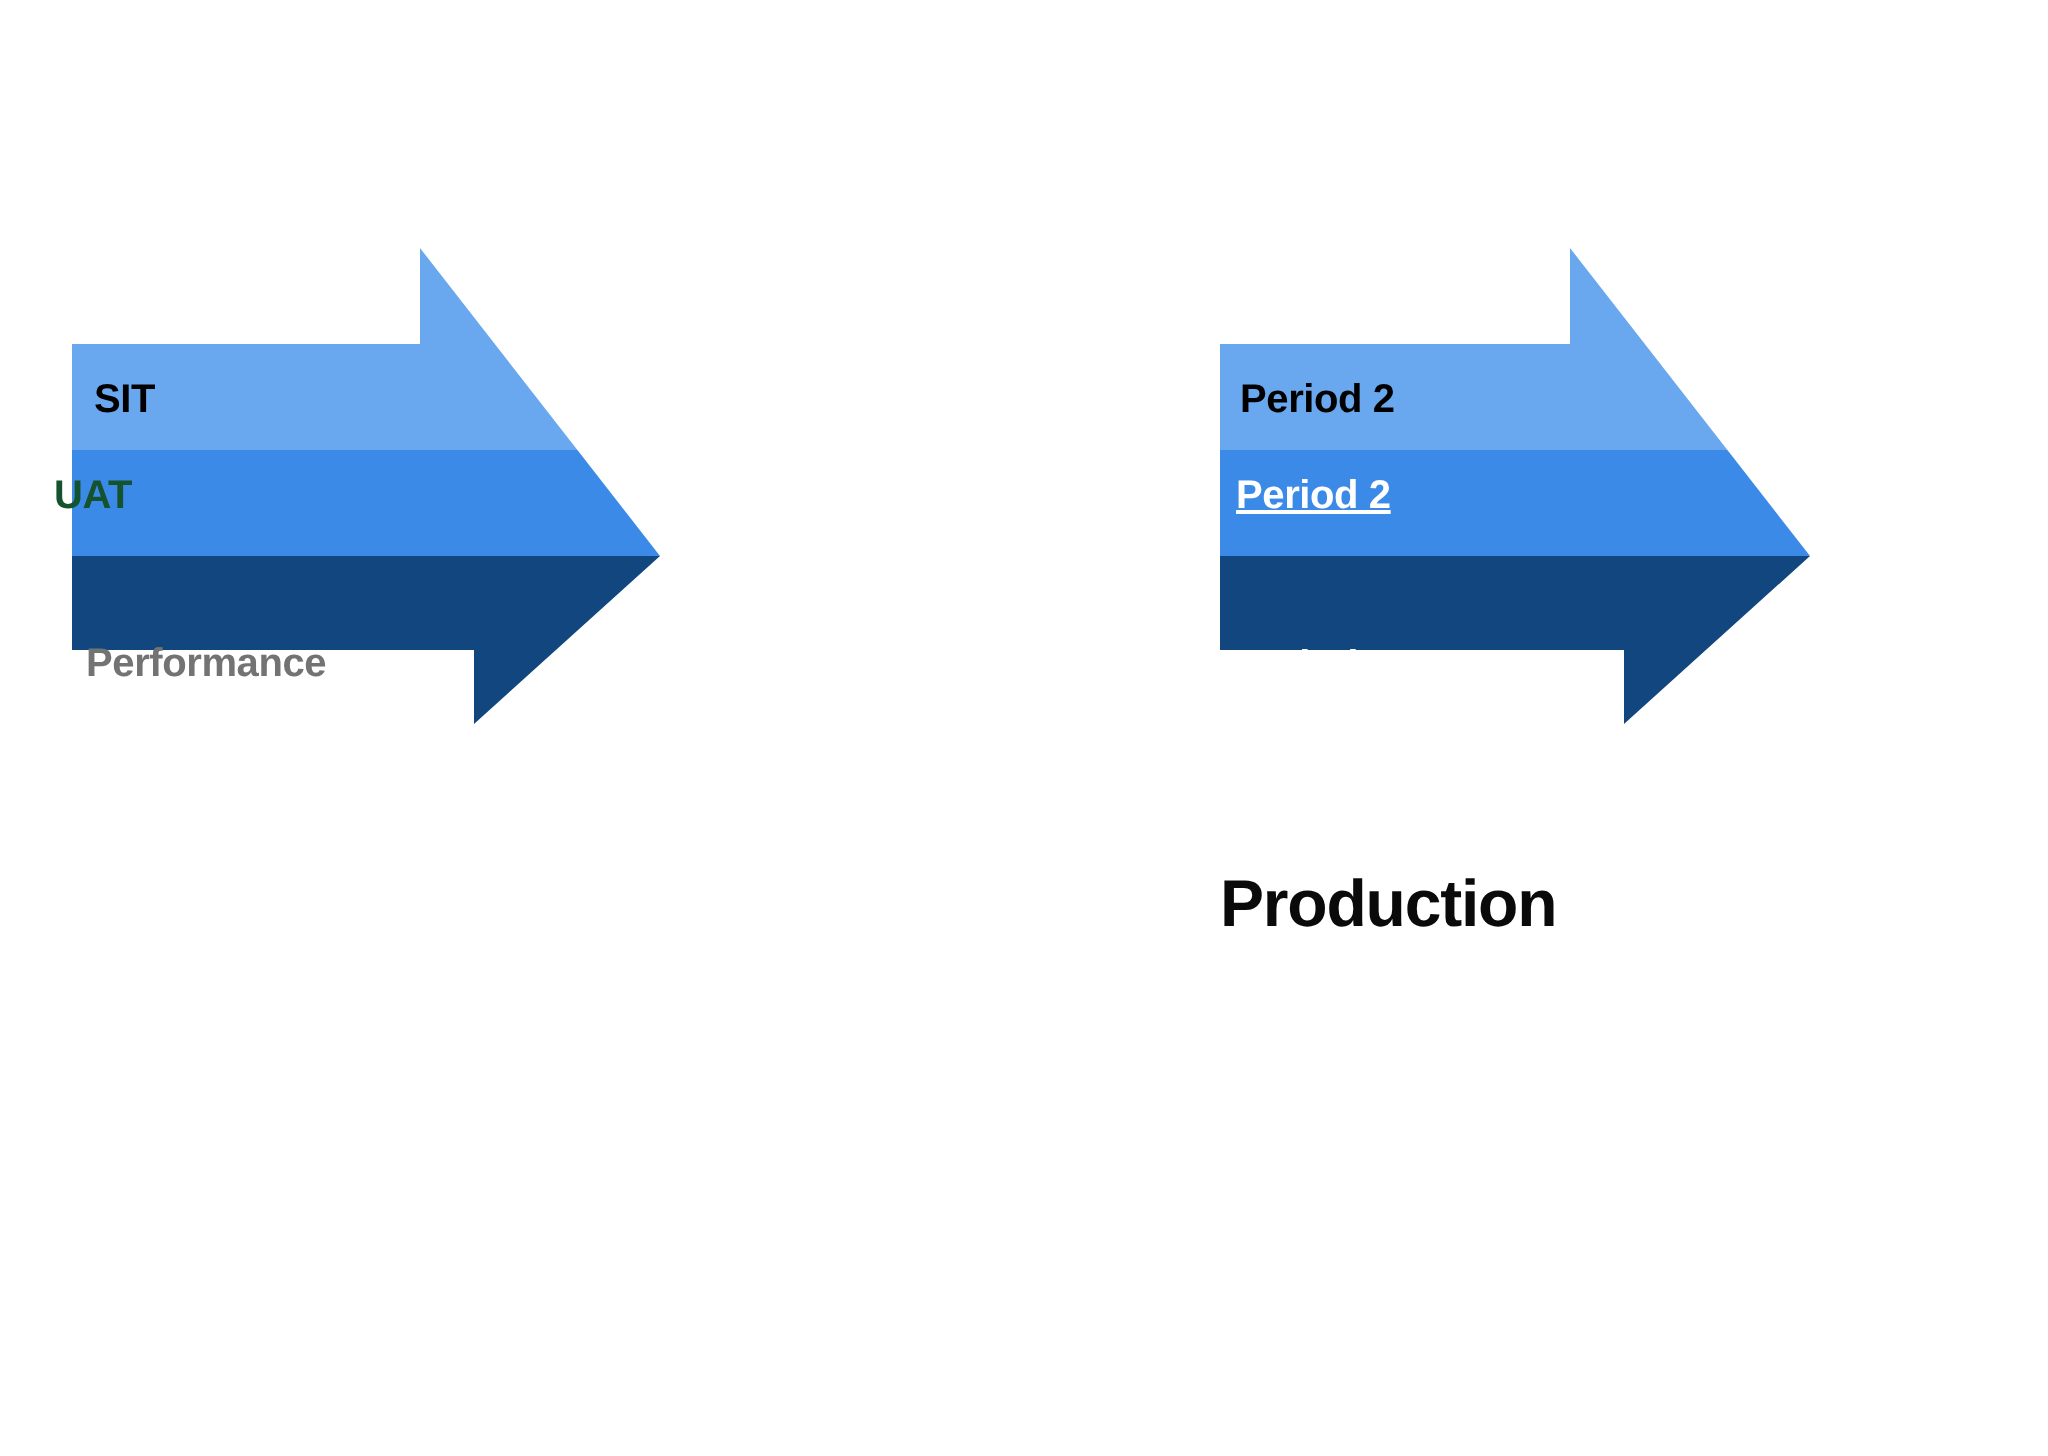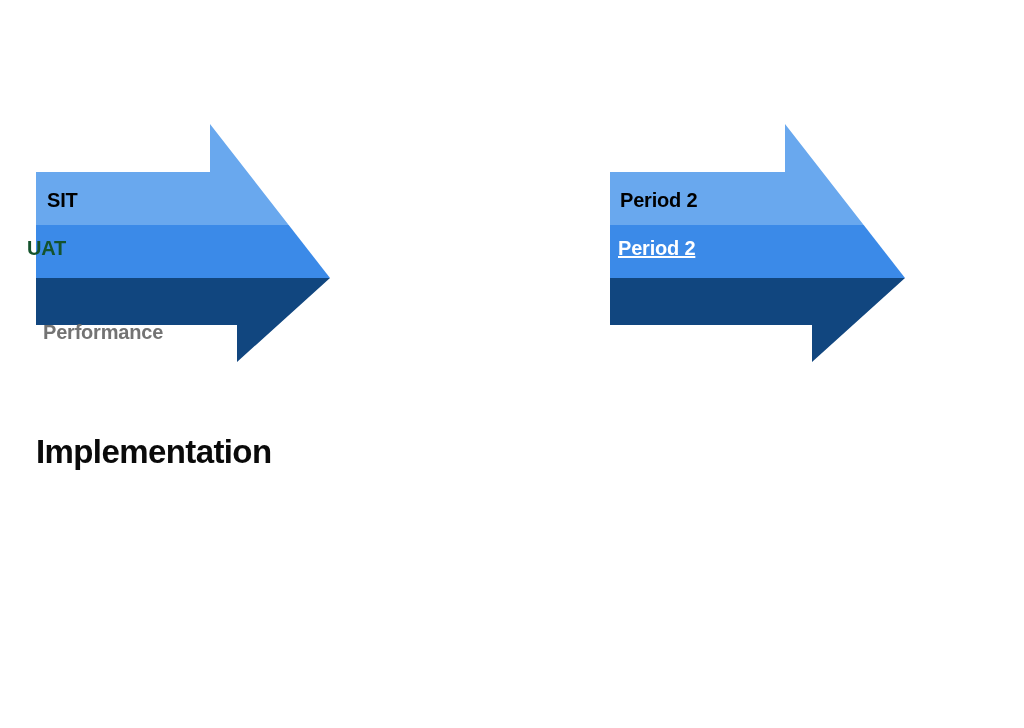--- a/index.html
+++ b/index.html
@@ -76,15 +76,15 @@
   </svg>
 
   <div class="band-label dark-text" style="left: 47px; top: 190px; color: rgb(0, 0, 0);">SIT</div>
   <div class="band-label light-text" style="left: 27px; top: 238px; color: #14532d;">UAT</div>
   <div class="band-label light-text" style="left: 43px; top: 292px; color: #737373; margin-top: 30px;">Performance</div>
 
   <div class="band-label dark-text" style="left: 620px; top: 190px; color: rgb(0, 0, 0);">Period 2</div>
   <div class="band-label light-text" style="left: 618px; top: 238px; color: rgb(255, 255, 255); text-decoration: underline;">Period 2</div>
   <div class="band-label light-text" style="left: 618px; top: 292px; color: rgb(255, 255, 255); margin-top: 31px;">Period 3</div>
 
-  <div class="group-caption" style="left: 36px; top: 435px; color: rgb(10, 10, 10);">Implementation</div>
+  <div class="group-caption" style="left: 610px; top: 435px; color: rgb(10, 10, 10);">Production</div>
 
 </div>
 
 </body></html>

